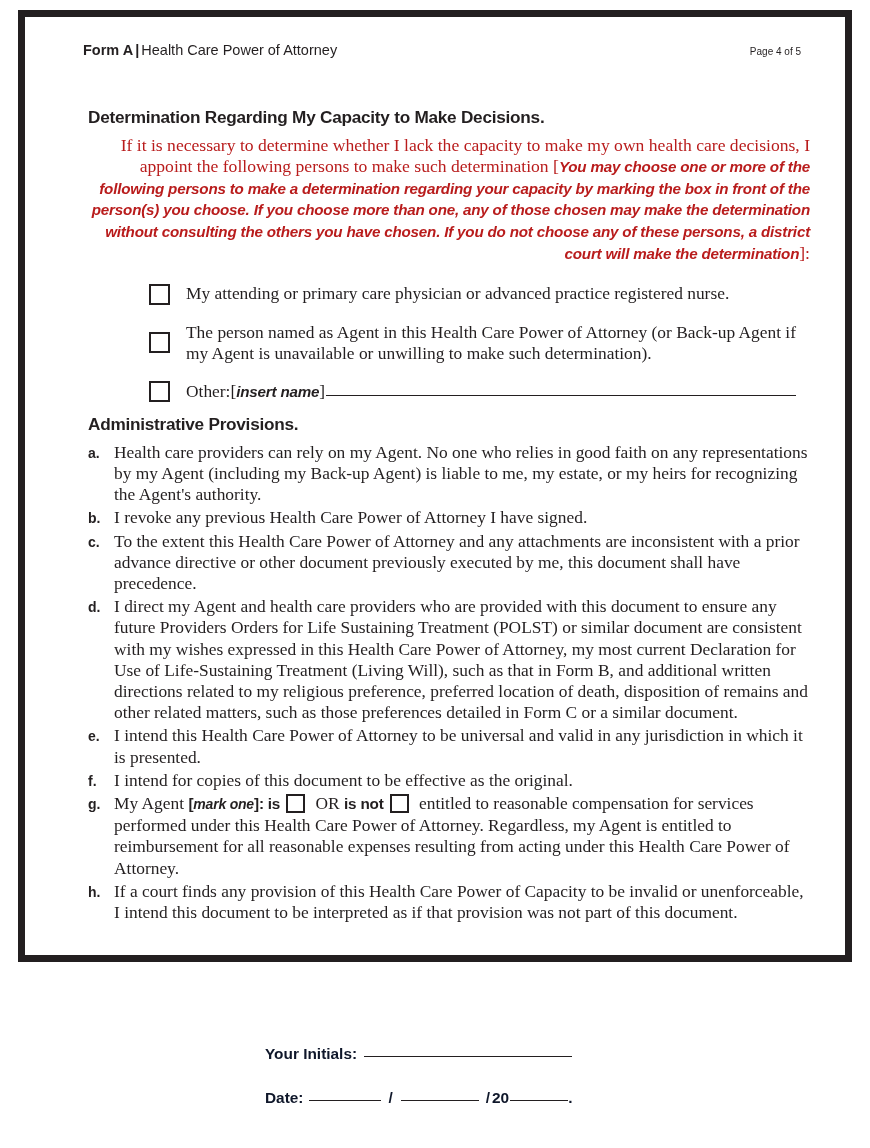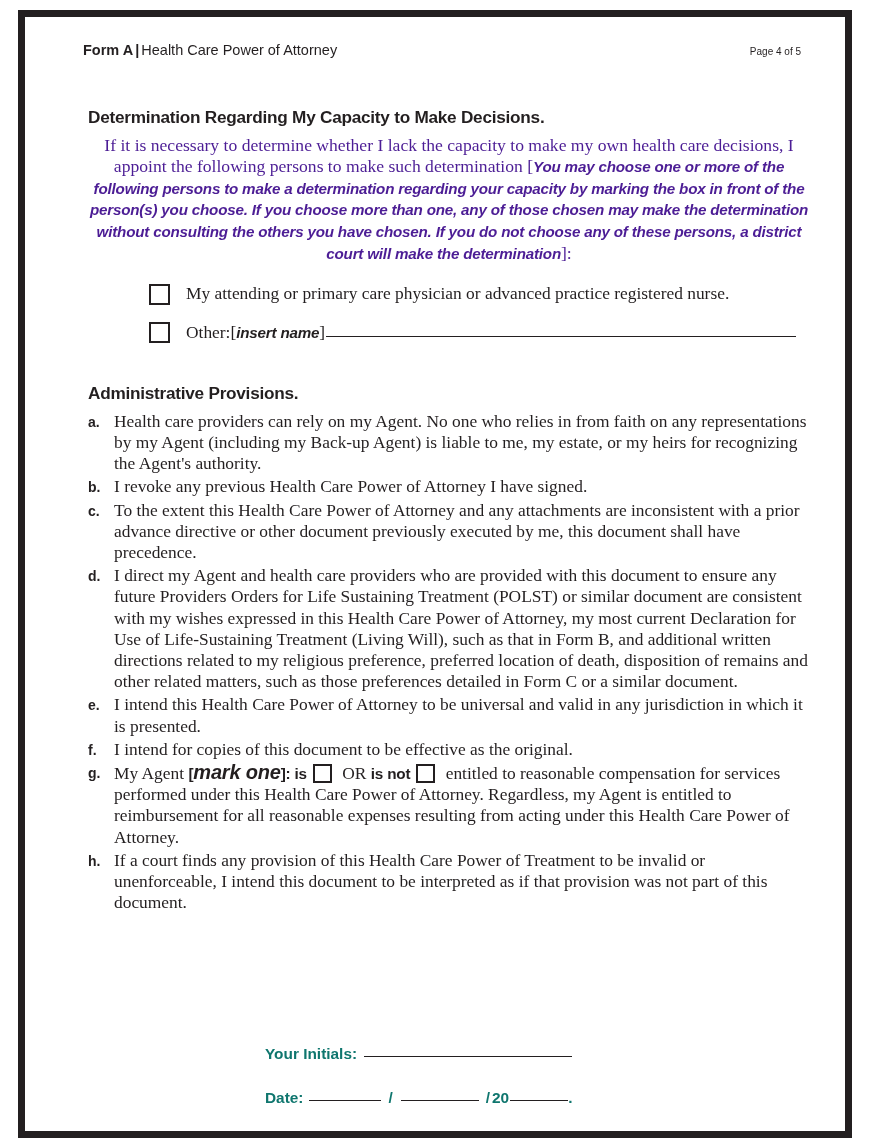--- a/index.html
+++ b/index.html
@@ -13,21 +13,21 @@
     font-family: "Liberation Serif", serif;
     color: #231f20;
     overflow: hidden;
   }
 
   .page-frame {
     position: absolute;
     left: 18px;
     top: 10px;
     width: 834px;
-    height: 1128px;
+    height: 952px;
     box-sizing: border-box;
     border: 7px solid #231f20;
     background: #ffffff;
   }
 
   .page-inner {
     position: absolute;
     left: 0; top: 0;
     width: 820px;
     height: 1114px;
@@ -66,22 +66,22 @@
     letter-spacing: -0.25px;
     margin: 0 0 7px 0;
     padding: 0;
     color: #231f20;
   }
 
   p.lead {
     margin: 0;
     font-size: 17.6px;
     line-height: 20.8px;
-    text-align: center;
-    color: #4c1d95;
+    text-align: right;
+    color: #b91c1c;
   }
   .instr {
     font-family: "Liberation Sans", sans-serif;
     font-weight: bold;
     font-style: italic;
     font-size: 15.2px;
     letter-spacing: -0.2px;
   }
   .brk { font-family: "Liberation Serif", serif; font-weight: normal; font-style: normal; }
 
@@ -119,21 +119,21 @@
     display: inline-block;
     width: 470px;
     border-bottom: 1.6px solid #231f20;
     height: 0;
     margin-left: 1px;
     position: relative;
     top: -1px;
   }
 
   
-  h2.section-title.admin { margin-top: 40px; margin-bottom: 7px; }
+  h2.section-title.admin { margin-top: 12px; margin-bottom: 7px; }
 
   ol.provisions {
     list-style: none;
     margin: 0;
     padding: 0;
   }
   ol.provisions li {
     position: relative;
     padding-left: 26px;
     margin-bottom: 2px;
@@ -158,21 +158,21 @@
   .bold-sans {
     font-family: "Liberation Sans", sans-serif;
     font-weight: bold;
     font-size: 15.3px;
     letter-spacing: -0.2px;
   }
   .bold-sans-ital {
     font-family: "Liberation Sans", sans-serif;
     font-weight: bold;
     font-style: italic;
-    font-size: 20px;
+    font-size: 14px;
     letter-spacing: -0.2px;
   }
   .inline-box {
     display: inline-block;
     width: 19px;
     height: 19px;
     border: 2.2px solid #231f20;
     background: #ffffff;
     box-sizing: border-box;
     vertical-align: -4px;
@@ -180,21 +180,21 @@
   }
 
   
   .footer {
     position: absolute;
     left: 240px;
     top: 1028px;
     font-family: "Liberation Sans", sans-serif;
     font-weight: bold;
     font-size: 15.4px;
-    color: #0f766e;
+    color: #0f172a;
   }
   .footer .frow { display: flex; align-items: baseline; white-space: nowrap; }
   .footer .frow.initials { margin-bottom: 26px; }
   .blank {
     display: inline-block;
     border-bottom: 1.8px solid #231f20;
     height: 0;
     position: relative;
     top: -2px;
   }
@@ -223,41 +223,45 @@
 
       <p class="lead"><span>If it is necessary to determine whether I lack the capacity to make my own health care decisions, I appoint the following persons to make such determination </span><span class="brk">[</span><span class="instr">You may choose one or more of the following persons to make a determination regarding your capacity by marking the box in front of the person(s) you choose. If you choose more than one, any of those chosen may make the determination without consulting the others you have chosen. If you do not choose any of these persons, a district court will make the determination</span><span class="brk">]:</span></p>
 
       <div class="options">
 
         <div class="opt-row single">
           <div class="checkbox"></div>
           <div class="opt-text">My attending or primary care physician or advanced practice registered nurse.</div>
         </div>
 
+        <div class="opt-row two-line">
+          <div class="checkbox"></div>
+          <div class="opt-text">The person named as Agent in this Health Care Power of Attorney (or Back-up Agent if my Agent is unavailable or unwilling to make such determination).</div>
+        </div>
 
         <div class="opt-row other">
           <div class="checkbox"></div>
           <div class="opt-text">
               <span>Other: </span>
               <span class="brk">[</span>
               <span class="instr">insert name</span>
               <span class="brk">]</span>
               <span class="rule"></span>
             </div>
         </div>
 
       </div>
 
       <h2 class="section-title admin">Administrative Provisions.</h2>
 
       <ol class="provisions">
 
         <li>
           <span class="marker">a.</span>
-          <span class="ptext">Health care providers can rely on my Agent. No one who relies in from faith on any representations by my Agent (including my Back-up Agent) is liable to me, my estate, or my heirs for recognizing the Agent's authority.</span>
+          <span class="ptext">Health care providers can rely on my Agent. No one who relies in good faith on any representations by my Agent (including my Back-up Agent) is liable to me, my estate, or my heirs for recognizing the Agent's authority.</span>
         </li>
 
         <li>
           <span class="marker">b.</span>
           <span class="ptext">I revoke any previous Health Care Power of Attorney I have signed.</span>
         </li>
 
         <li>
           <span class="marker">c.</span>
           <span class="ptext">To the extent this Health Care Power of Attorney and any attachments are inconsistent with a prior advance directive or other document previously executed by me, this document shall have precedence.</span>
@@ -278,21 +282,21 @@
           <span class="ptext">I intend for copies of this document to be effective as the original.</span>
         </li>
 
         <li>
           <span class="marker">g.</span>
           <span class="ptext inline-g"><span>My Agent </span><span class="bold-sans">[</span><span class="bold-sans-ital">mark one</span><span class="bold-sans">]</span><span class="bold-sans">: is</span><span class="inline-box"></span><span> OR </span><span class="bold-sans">is not</span><span class="inline-box"></span><span> entitled to reasonable compensation for services performed under this Health Care Power of Attorney. Regardless, my Agent is entitled to reimbursement for all reasonable expenses resulting from acting under this Health Care Power of Attorney.</span></span>
         </li>
 
         <li>
           <span class="marker">h.</span>
-          <span class="ptext">If a court finds any provision of this Health Care Power of Treatment to be invalid or unenforceable, I intend this document to be interpreted as if that provision was not part of this document.</span>
+          <span class="ptext">If a court finds any provision of this Health Care Power of Capacity to be invalid or unenforceable, I intend this document to be interpreted as if that provision was not part of this document.</span>
         </li>
 
       </ol>
     </div>
 
     <div class="footer">
       <div class="frow initials">
         <span>Your Initials:</span>
           <span class="blank initials-blank"></span>
       </div>

